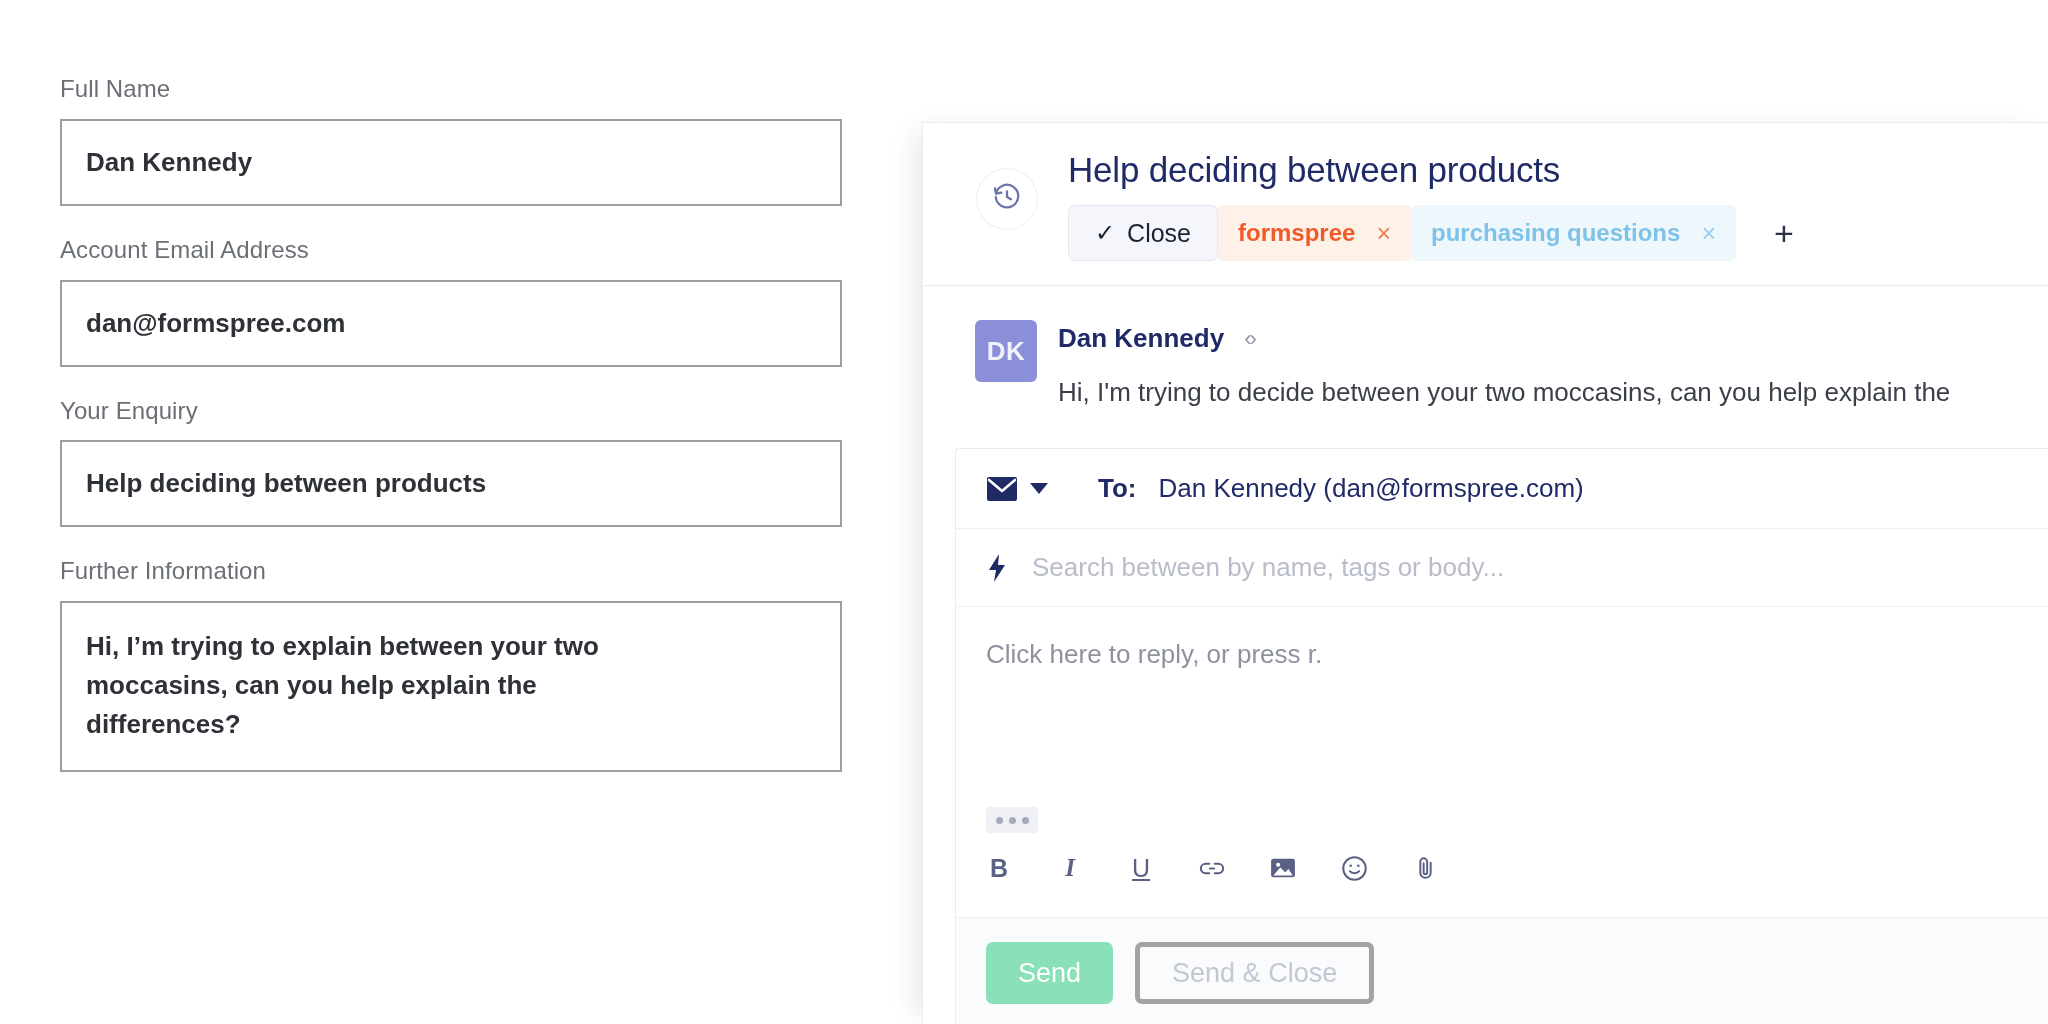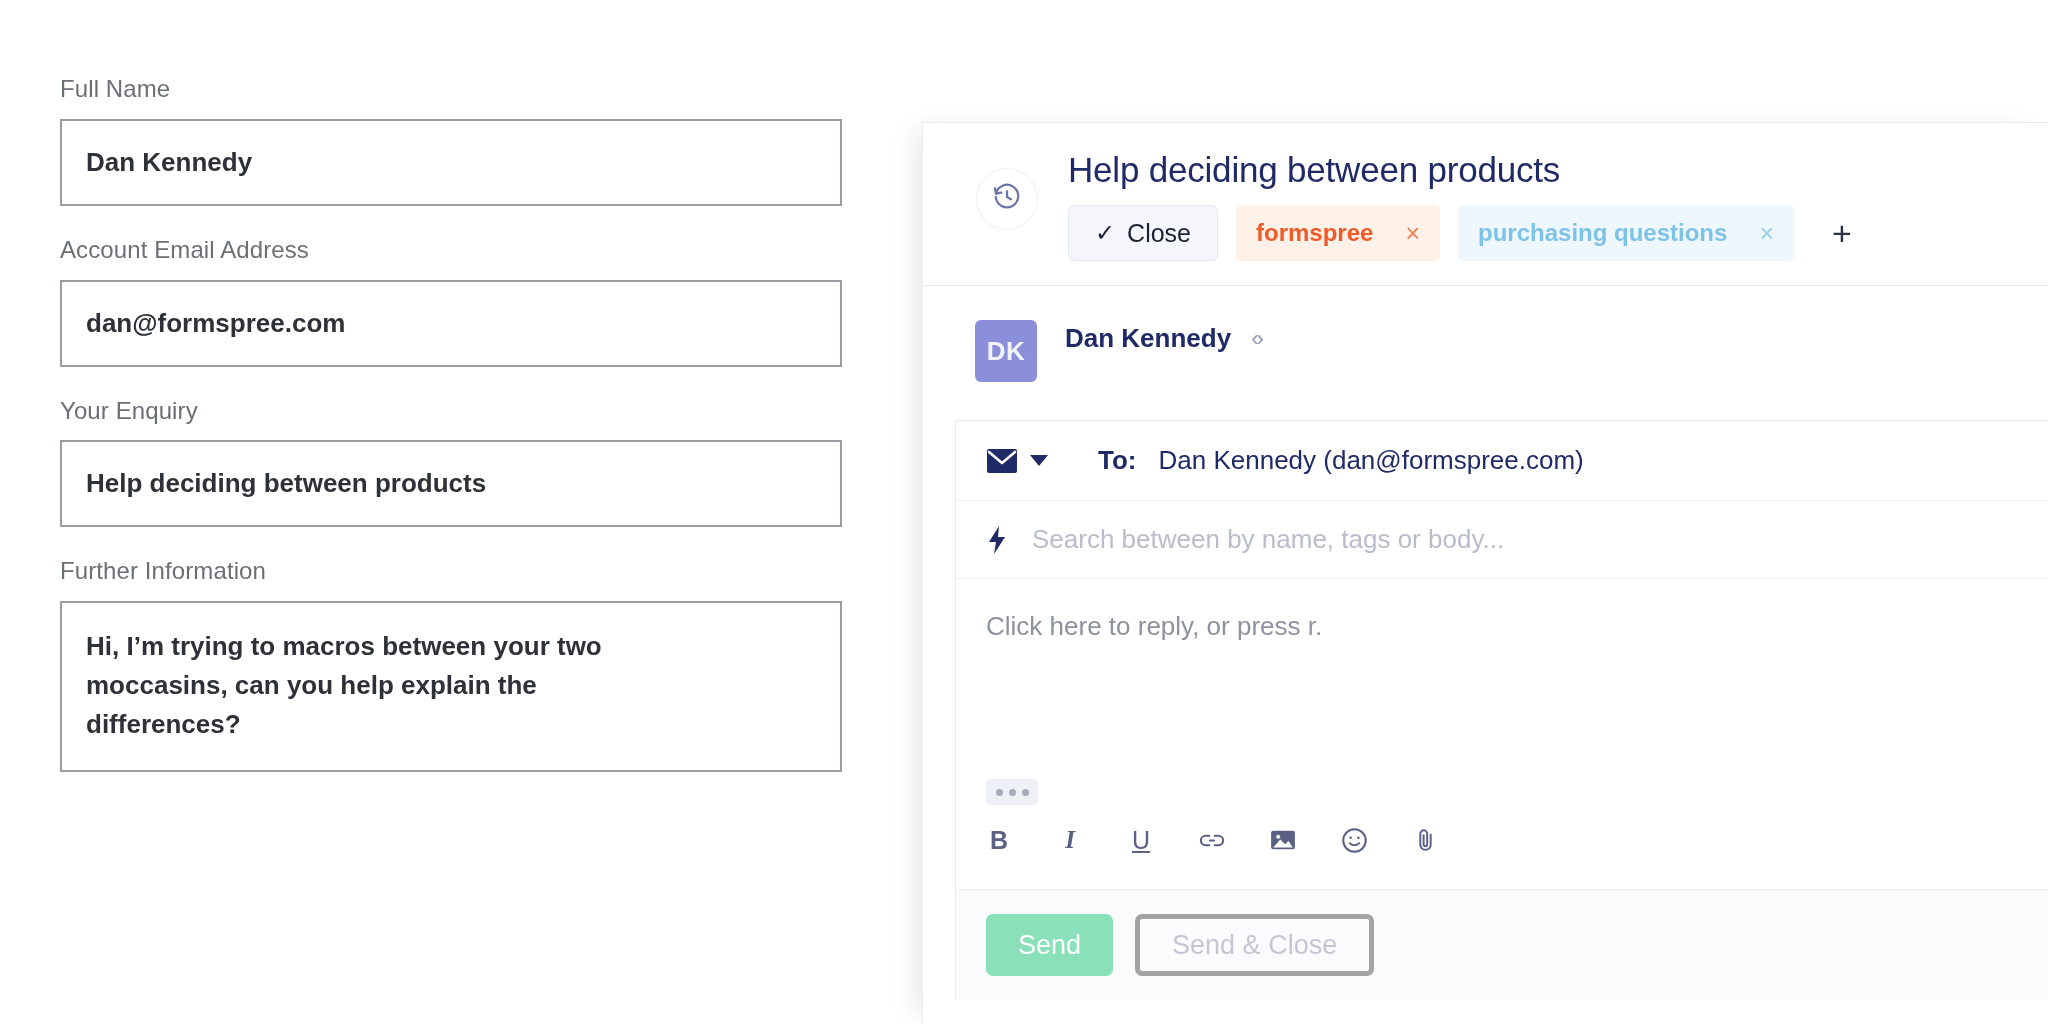--- a/index.html
+++ b/index.html
@@ -124,48 +124,47 @@
     font-size: 25px;
     color: #1d2233;
     font-weight: 500;
     white-space: nowrap;
   }
   .close-btn .check { font-size: 24px; line-height: 1; }
 
   .tag {
     display: flex;
     align-items: center;
-    gap: 32px;
+    gap: 21px;
     height: 56px;
     padding: 0 20px;
     border-radius: 5px;
     font-size: 24px;
     font-weight: bold;
     white-space: nowrap;
-    margin-left: 18px;
   }
   .tag.orange { background: #fdf1e8; color: #f05a28; }
   .tag.blue   { background: #eef7fc; color: #7fc2e8; }
   .tag .x { font-weight: normal; font-size: 25px; opacity: 0.75; }
 
   .add-tag {
     margin-left: 28px;
     font-size: 34px;
     color: #2b3245;
     line-height: 1;
     padding: 0 10px;
   }
 
   
   .desk-body { background: #ffffff; }
 
   .message {
     display: flex;
     padding: 34px 0 30px 52px;
-    gap: 28px;
+    gap: 21px;
   }
 
   .avatar {
     width: 62px;
     height: 62px;
     flex: 0 0 62px;
     border-radius: 6px;
     background: #8b8fda;
     color: #f2f2fb;
     font-size: 26px;
@@ -352,21 +351,21 @@
     </div>
 
     <div class="field">
       <div class="field-label">Your Enquiry</div>
       <div class="field-box">Help deciding between products</div>
     </div>
 
     <div class="field">
       <div class="field-label">Further Information</div>
       <div class="field-box tall">
-        <span class="line">Hi, I’m trying to macros between your two</span>
+        <span class="line">Hi, I’m trying to explain between your two</span>
         <span class="line">moccasins, can you help explain the</span>
         <span class="line">differences?</span>
       </div>
     </div>
 
   </div>
 
   <div class="desk-panel">
 
     <div class="desk-header">
@@ -407,20 +406,21 @@
 
     <div class="desk-body">
 
       <div class="message">
         <div class="avatar">DK</div>
         <div class="msg-main">
           <div class="msg-head">
             <span class="msg-author">Dan Kennedy</span>
             <span class="code-icon">‹›</span>
           </div>
+          <div class="msg-text">Hi, I'm trying to decide between your two moccasins, can you help explain the</div>
         </div>
       </div>
 
       <div class="composer">
 
         <div class="comp-row-to">
           <div class="env-group">
             <span class="env-icon">
               <svg viewBox="0 0 32 26" width="32" height="26">
                 <rect x="1" y="1" width="30" height="24" rx="2" fill="#1f2a66"></rect>

